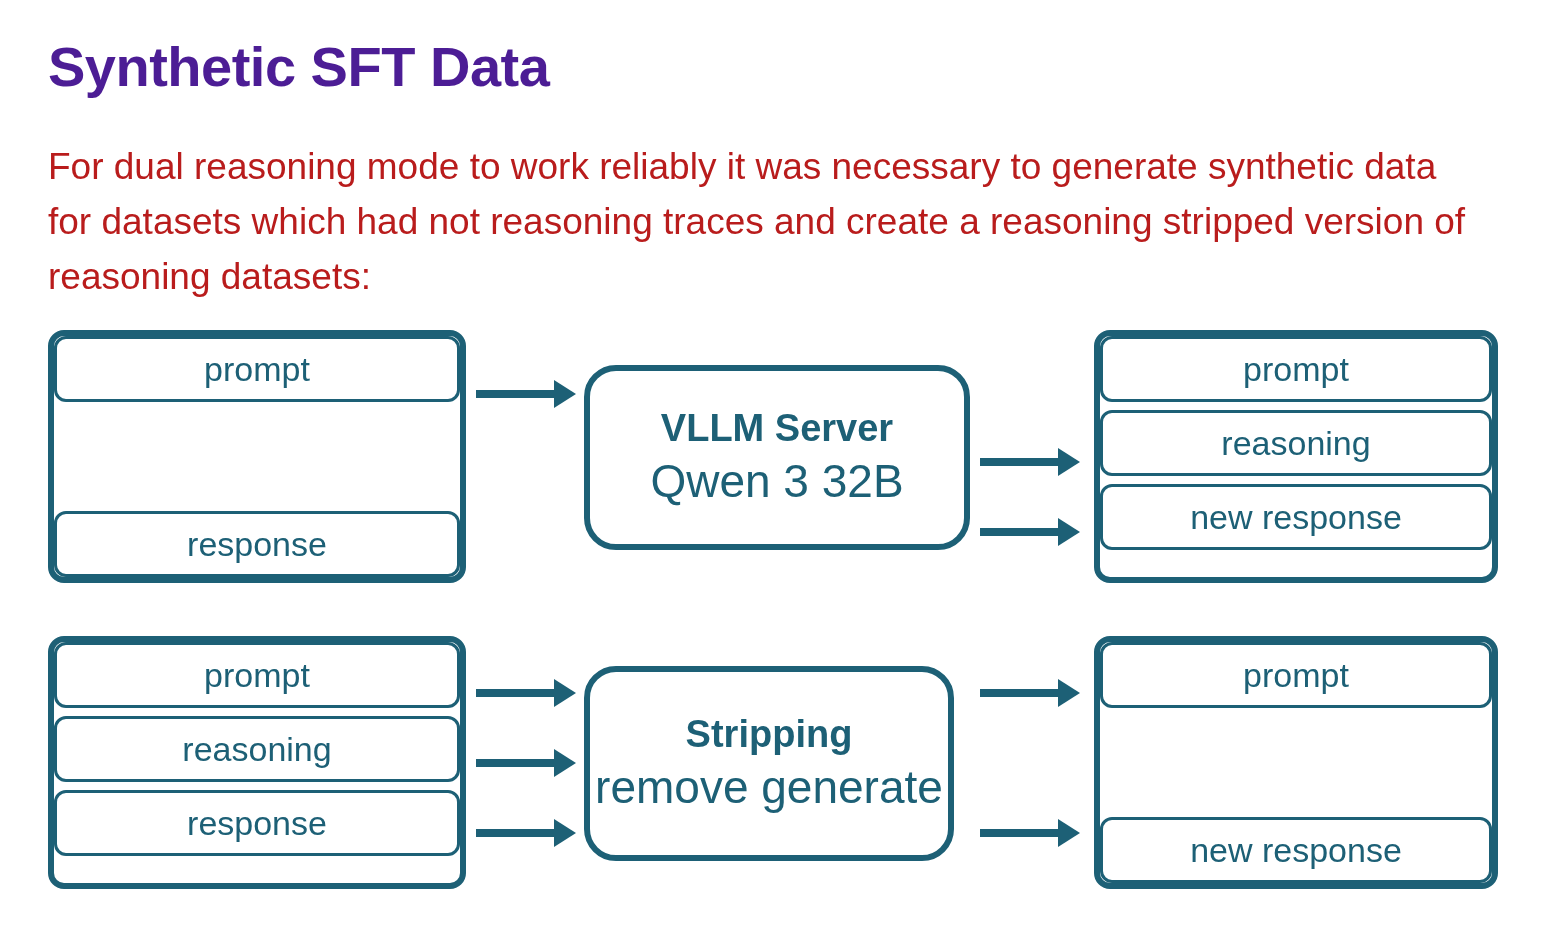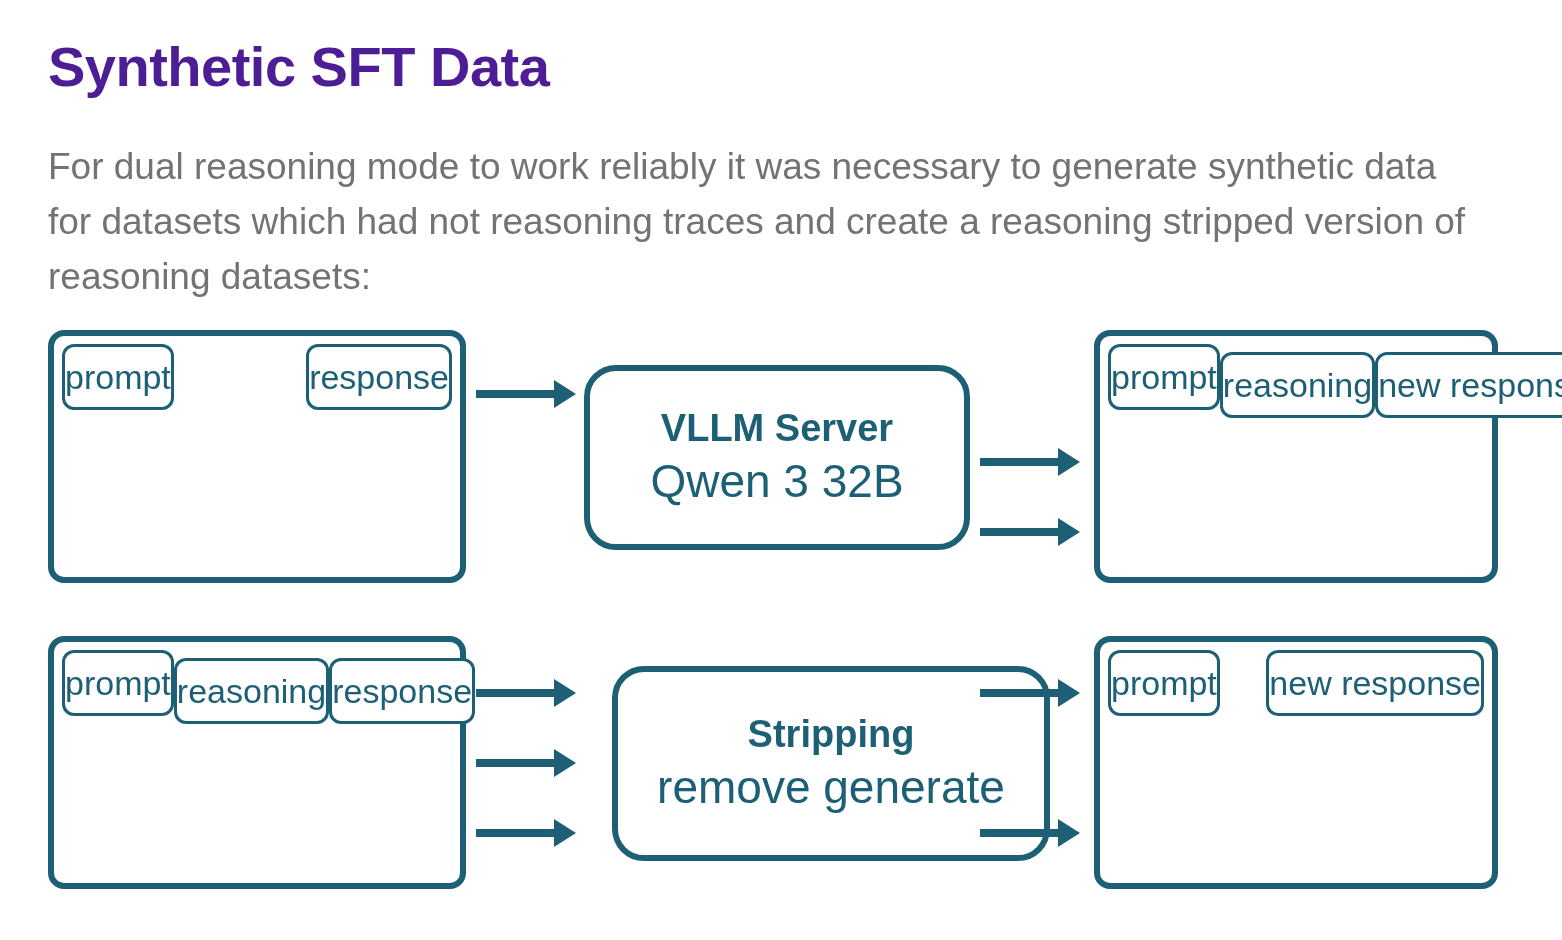--- a/index.html
+++ b/index.html
@@ -32,21 +32,21 @@
     white-space: nowrap;
   }
 
   .page-subtitle {
     position: absolute;
     left: 48px;
     top: 140px;
     width: 1430px;
     font-size: 37px;
     font-weight: 400;
-    color: #737373;
+    color: #b91c1c;
     line-height: 1.48;
   }
 
   
   .diagram {
     position: absolute;
     left: 0;
     top: 0;
     width: 1562px;
     height: 940px;
@@ -60,22 +60,21 @@
   .row-1 { top: 330px; height: 260px; }
   .row-2 { top: 636px; height: 260px; }
 
   
   .group-box {
     position: absolute;
     border: 6px solid #1d6076;
     border-radius: 16px;
     background: #ffffff;
     display: flex;
-    flex-direction: row;
-    padding: 8px;
+    flex-direction: column;
   }
 
   .group-left  { left: 48px;   width: 418px; top: 0; height: 253px; }
   .group-right { left: 1094px; width: 404px; top: 0; height: 253px; }
 
   
   .field {
     border: 3px solid #1d6076;
     border-radius: 12px;
     background: #ffffff;
@@ -101,21 +100,21 @@
     border-radius: 32px;
     background: #ffffff;
     display: flex;
     flex-direction: column;
     align-items: center;
     justify-content: center;
     text-align: center;
     color: #1d6076;
   }
   .process-1 { left: 584px; top: 35px;  width: 386px; height: 185px; }
-  .process-2 { left: 612px; top: 30px;  width: 438px; height: 195px; }
+  .process-2 { left: 584px; top: 30px;  width: 370px; height: 195px; }
 
   .process-title {
     font-size: 38px;
     font-weight: 700;
     line-height: 1.25;
   }
   .process-sub {
     font-size: 46px;
     font-weight: 400;
     line-height: 1.25;

